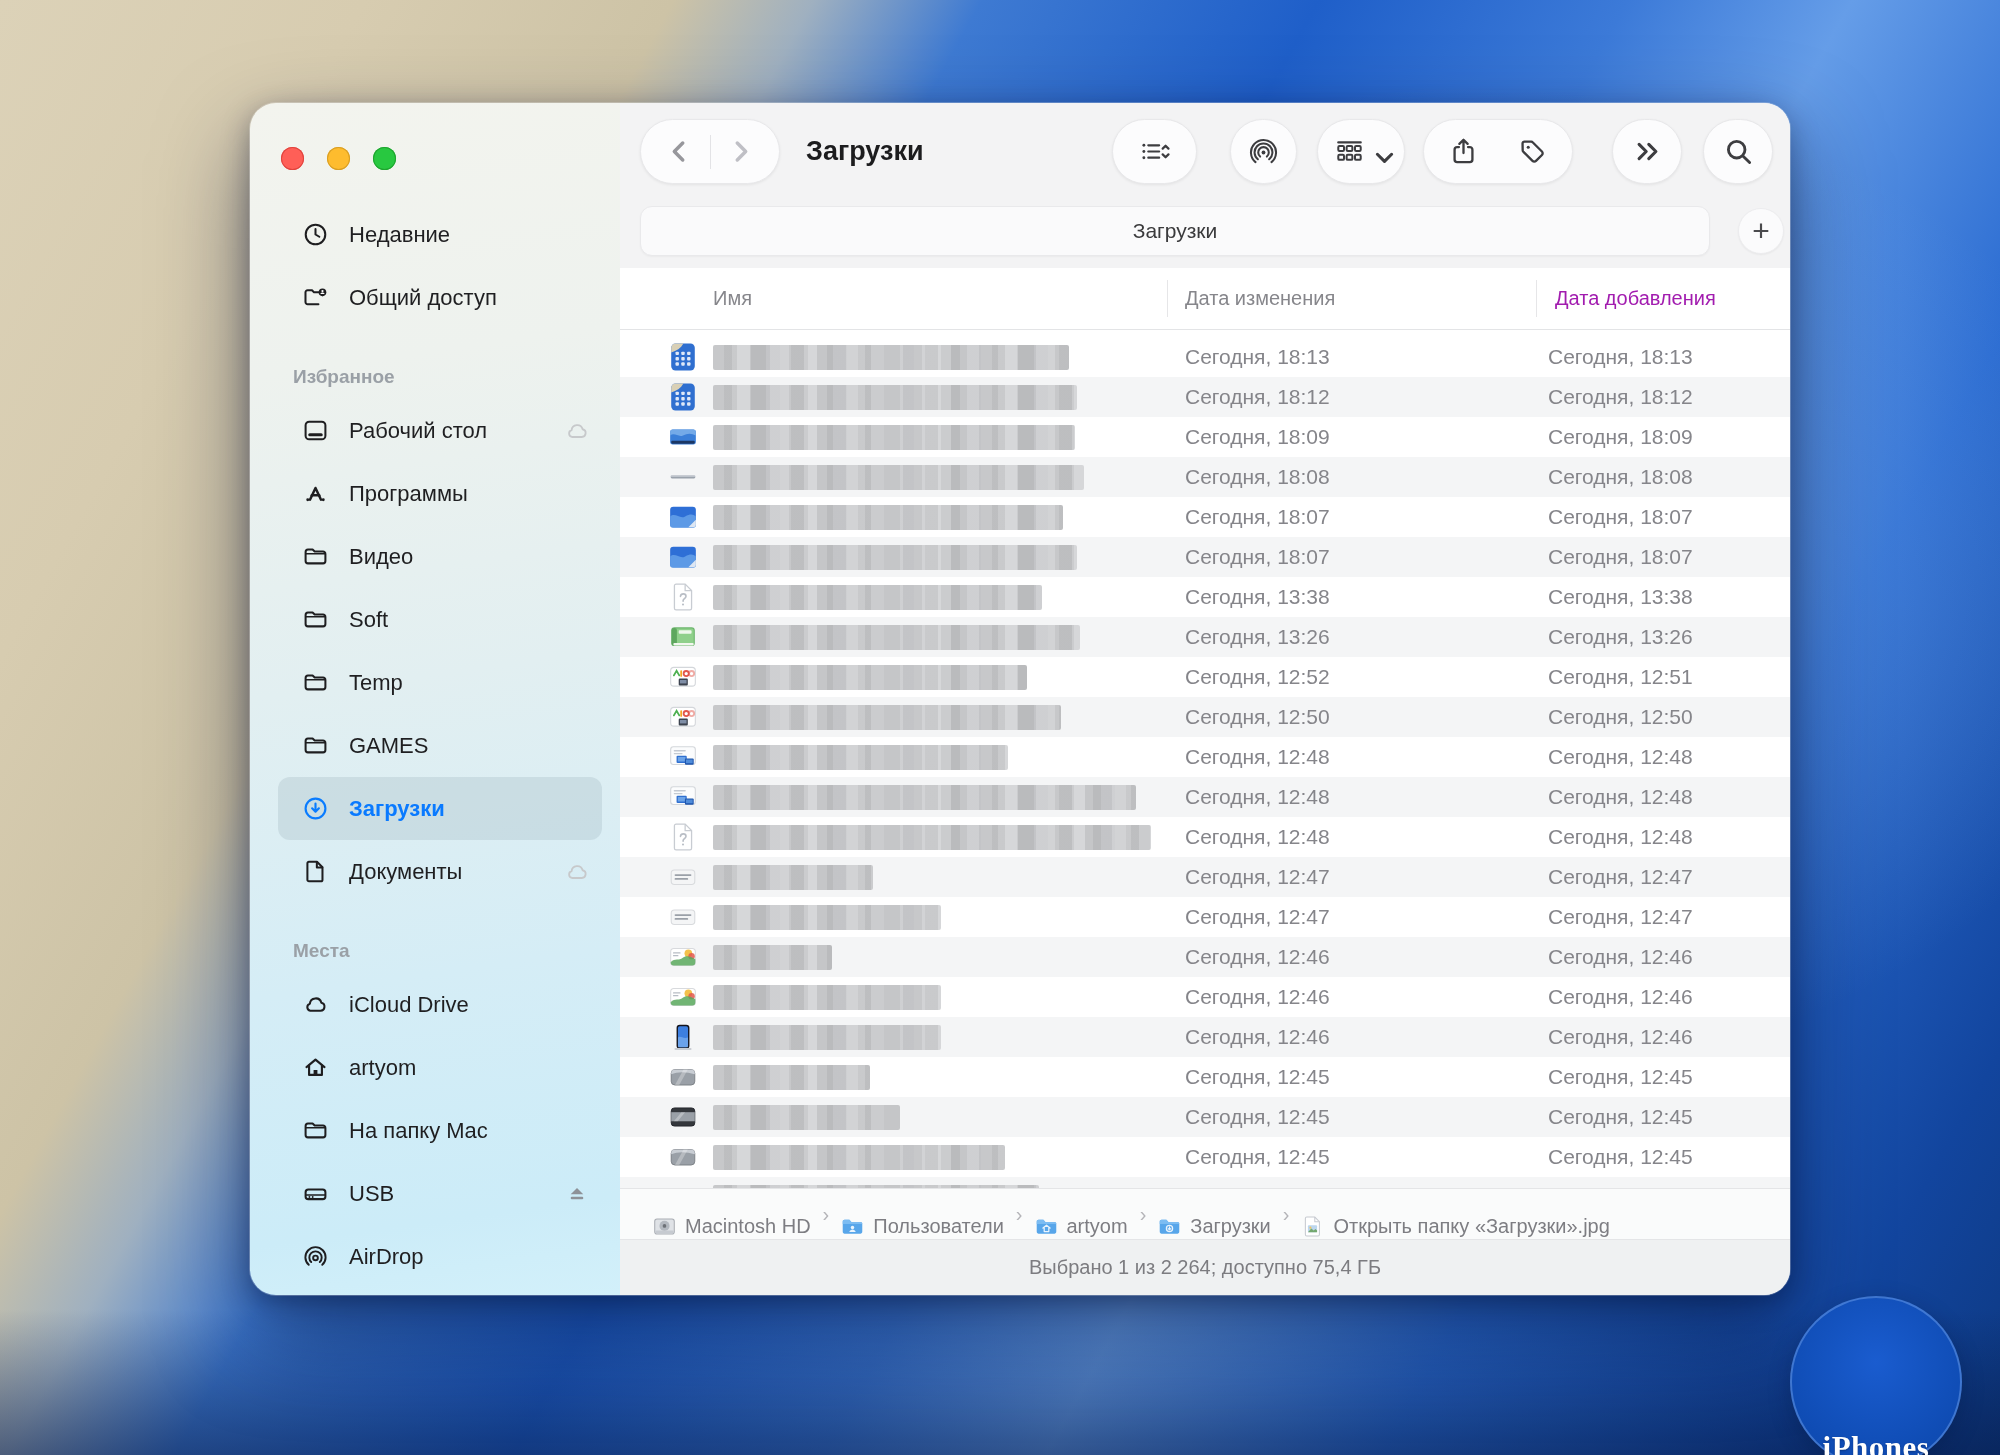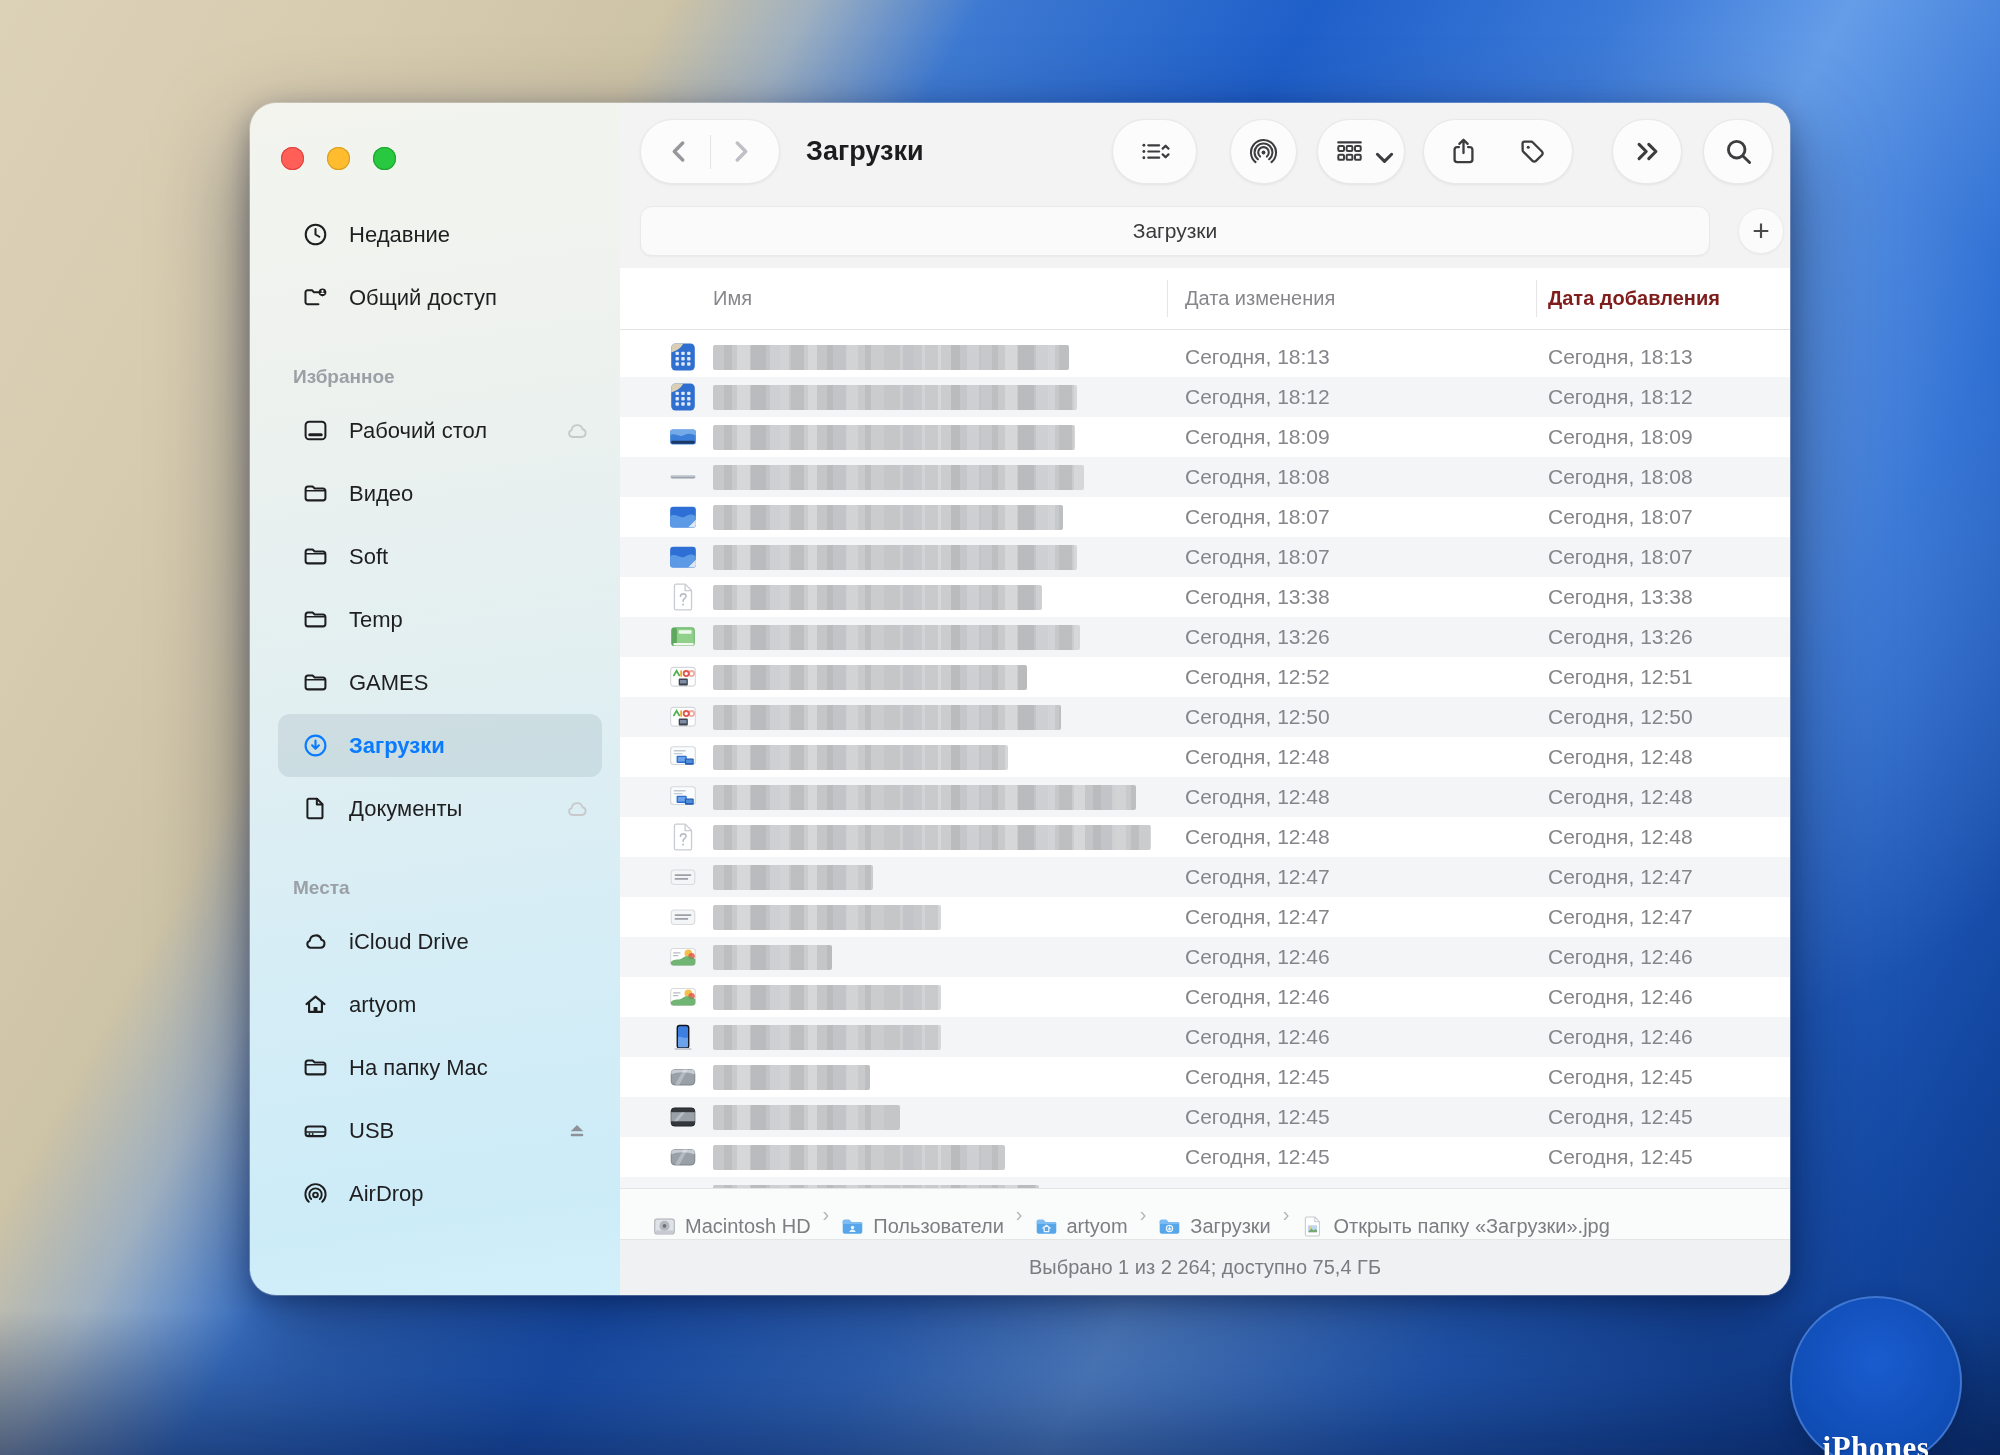--- a/index.html
+++ b/index.html
@@ -60,21 +60,21 @@
   .tb-btn .chev{width:19px;height:19px;margin-left:2px;}
   .tb-btn.wide{width:auto;}
   
   #tabbar{position:absolute;top:103px;left:0;right:0;height:50px;display:flex;align-items:center;}
   #tab-pill{margin-left:20px;width:1070px;height:50px;background:#fafafb;border:1px solid #e9e9eb;border-radius:12px;display:flex;align-items:center;justify-content:center;box-sizing:border-box;box-shadow:0 1px 2px rgba(0,0,0,.04);}
   #tab-label{font-size:21px;color:#3a3a3c;}
   #add-tab{margin-left:28px;width:46px;height:46px;border-radius:50%;background:#fbfbfc;border:1px solid #ececee;display:flex;align-items:center;justify-content:center;font-size:30px;color:#4a4a4d;box-sizing:border-box;box-shadow:0 1px 2px rgba(0,0,0,.05);}
   
   #colheaders{position:absolute;top:165px;left:0;right:0;height:61px;background:#ffffff;border-bottom:1px solid #e3e4e6;}
   .colh{position:absolute;top:0;height:100%;display:flex;align-items:center;font-size:20px;color:#86868b;}
-  .colh.active{color:#7f1d1d;font-weight:700;}
+  .colh.active{color:#a21caf;font-weight:400;margin-left:7px;}
   .colh.c0{left:93px;}
   .colh.c1{left:565px;}
   .colh.c2{left:928px;}
   .colsep{position:absolute;top:12px;width:1px;height:37px;background:#e6e6e8;}
   .colsep.s0{left:547px;}
   .colsep.s1{left:916px;}
   
   #filelist{position:absolute;top:227px;left:0;right:0;height:858px;overflow:hidden;padding-top:7px;box-sizing:border-box;}
   .frow{position:relative;height:40px;}
   .frow:nth-child(even){background:#f4f5f6;}
@@ -143,20 +143,30 @@
                 <rect x="3.2" y="4.2" width="17.6" height="15.6" rx="3.2" stroke="currentColor" fill="none" stroke-linecap="round" stroke-linejoin="round" stroke-width="1.8"></rect>
                 <path d="M6.9 15.7h10.2" stroke="currentColor" fill="none" stroke-linecap="round" stroke-linejoin="round" stroke-width="2.7"></path>
               </svg>
             </span>
             <span class="side-label">Рабочий стол</span>
             <span class="trailing-icon cloud">
               <svg viewBox="0 0 24 24">
                 <path d="M7.3 17.5h9.2a3.6 3.6 0 0 0 .7-7.1 5.2 5.2 0 0 0-10.2.9 3.2 3.2 0 0 0 .3 6.2z" stroke="currentColor" fill="none" stroke-linecap="round" stroke-linejoin="round" stroke-width="1.7"></path>
               </svg>
             </span>
+          </div>
+          <div class="side-item">
+            <span class="side-icon">
+              <svg viewBox="0 0 24 24">
+                <path d="M7.1 17.5 12 7.1l4.9 10.4" stroke="currentColor" fill="none" stroke-linecap="round" stroke-linejoin="round" stroke-width="2.2"></path>
+                <path d="M8.7 13.6h6.6" stroke="currentColor" fill="none" stroke-linecap="round" stroke-linejoin="round" stroke-width="2.2"></path>
+                <path d="M5.1 17.5h.01M18.9 17.5h.01" stroke="currentColor" fill="none" stroke-linecap="round" stroke-linejoin="round" stroke-width="2.6"></path>
+              </svg>
+            </span>
+            <span class="side-label">Программы</span>
           </div>
           <div class="side-item">
             <span class="side-icon">
               <svg viewBox="0 0 24 24">
                 <path d="M3.2 8V16c0 1.2.9 2.1 2.1 2.1h13.4c1.2 0 2.1-.9 2.1-2.1V9.7c0-1.2-.9-2.1-2.1-2.1h-7.4L9.4 5.7H5.3C4.1 5.7 3.2 6.7 3.2 8z" stroke="currentColor" fill="none" stroke-linecap="round" stroke-linejoin="round" stroke-width="1.8"></path>
                 <path d="M3.4 9.6h17.2" stroke="currentColor" fill="none" stroke-linecap="round" stroke-linejoin="round" stroke-width="1.3"></path>
               </svg>
             </span>
             <span class="side-label">Видео</span>
           </div>

